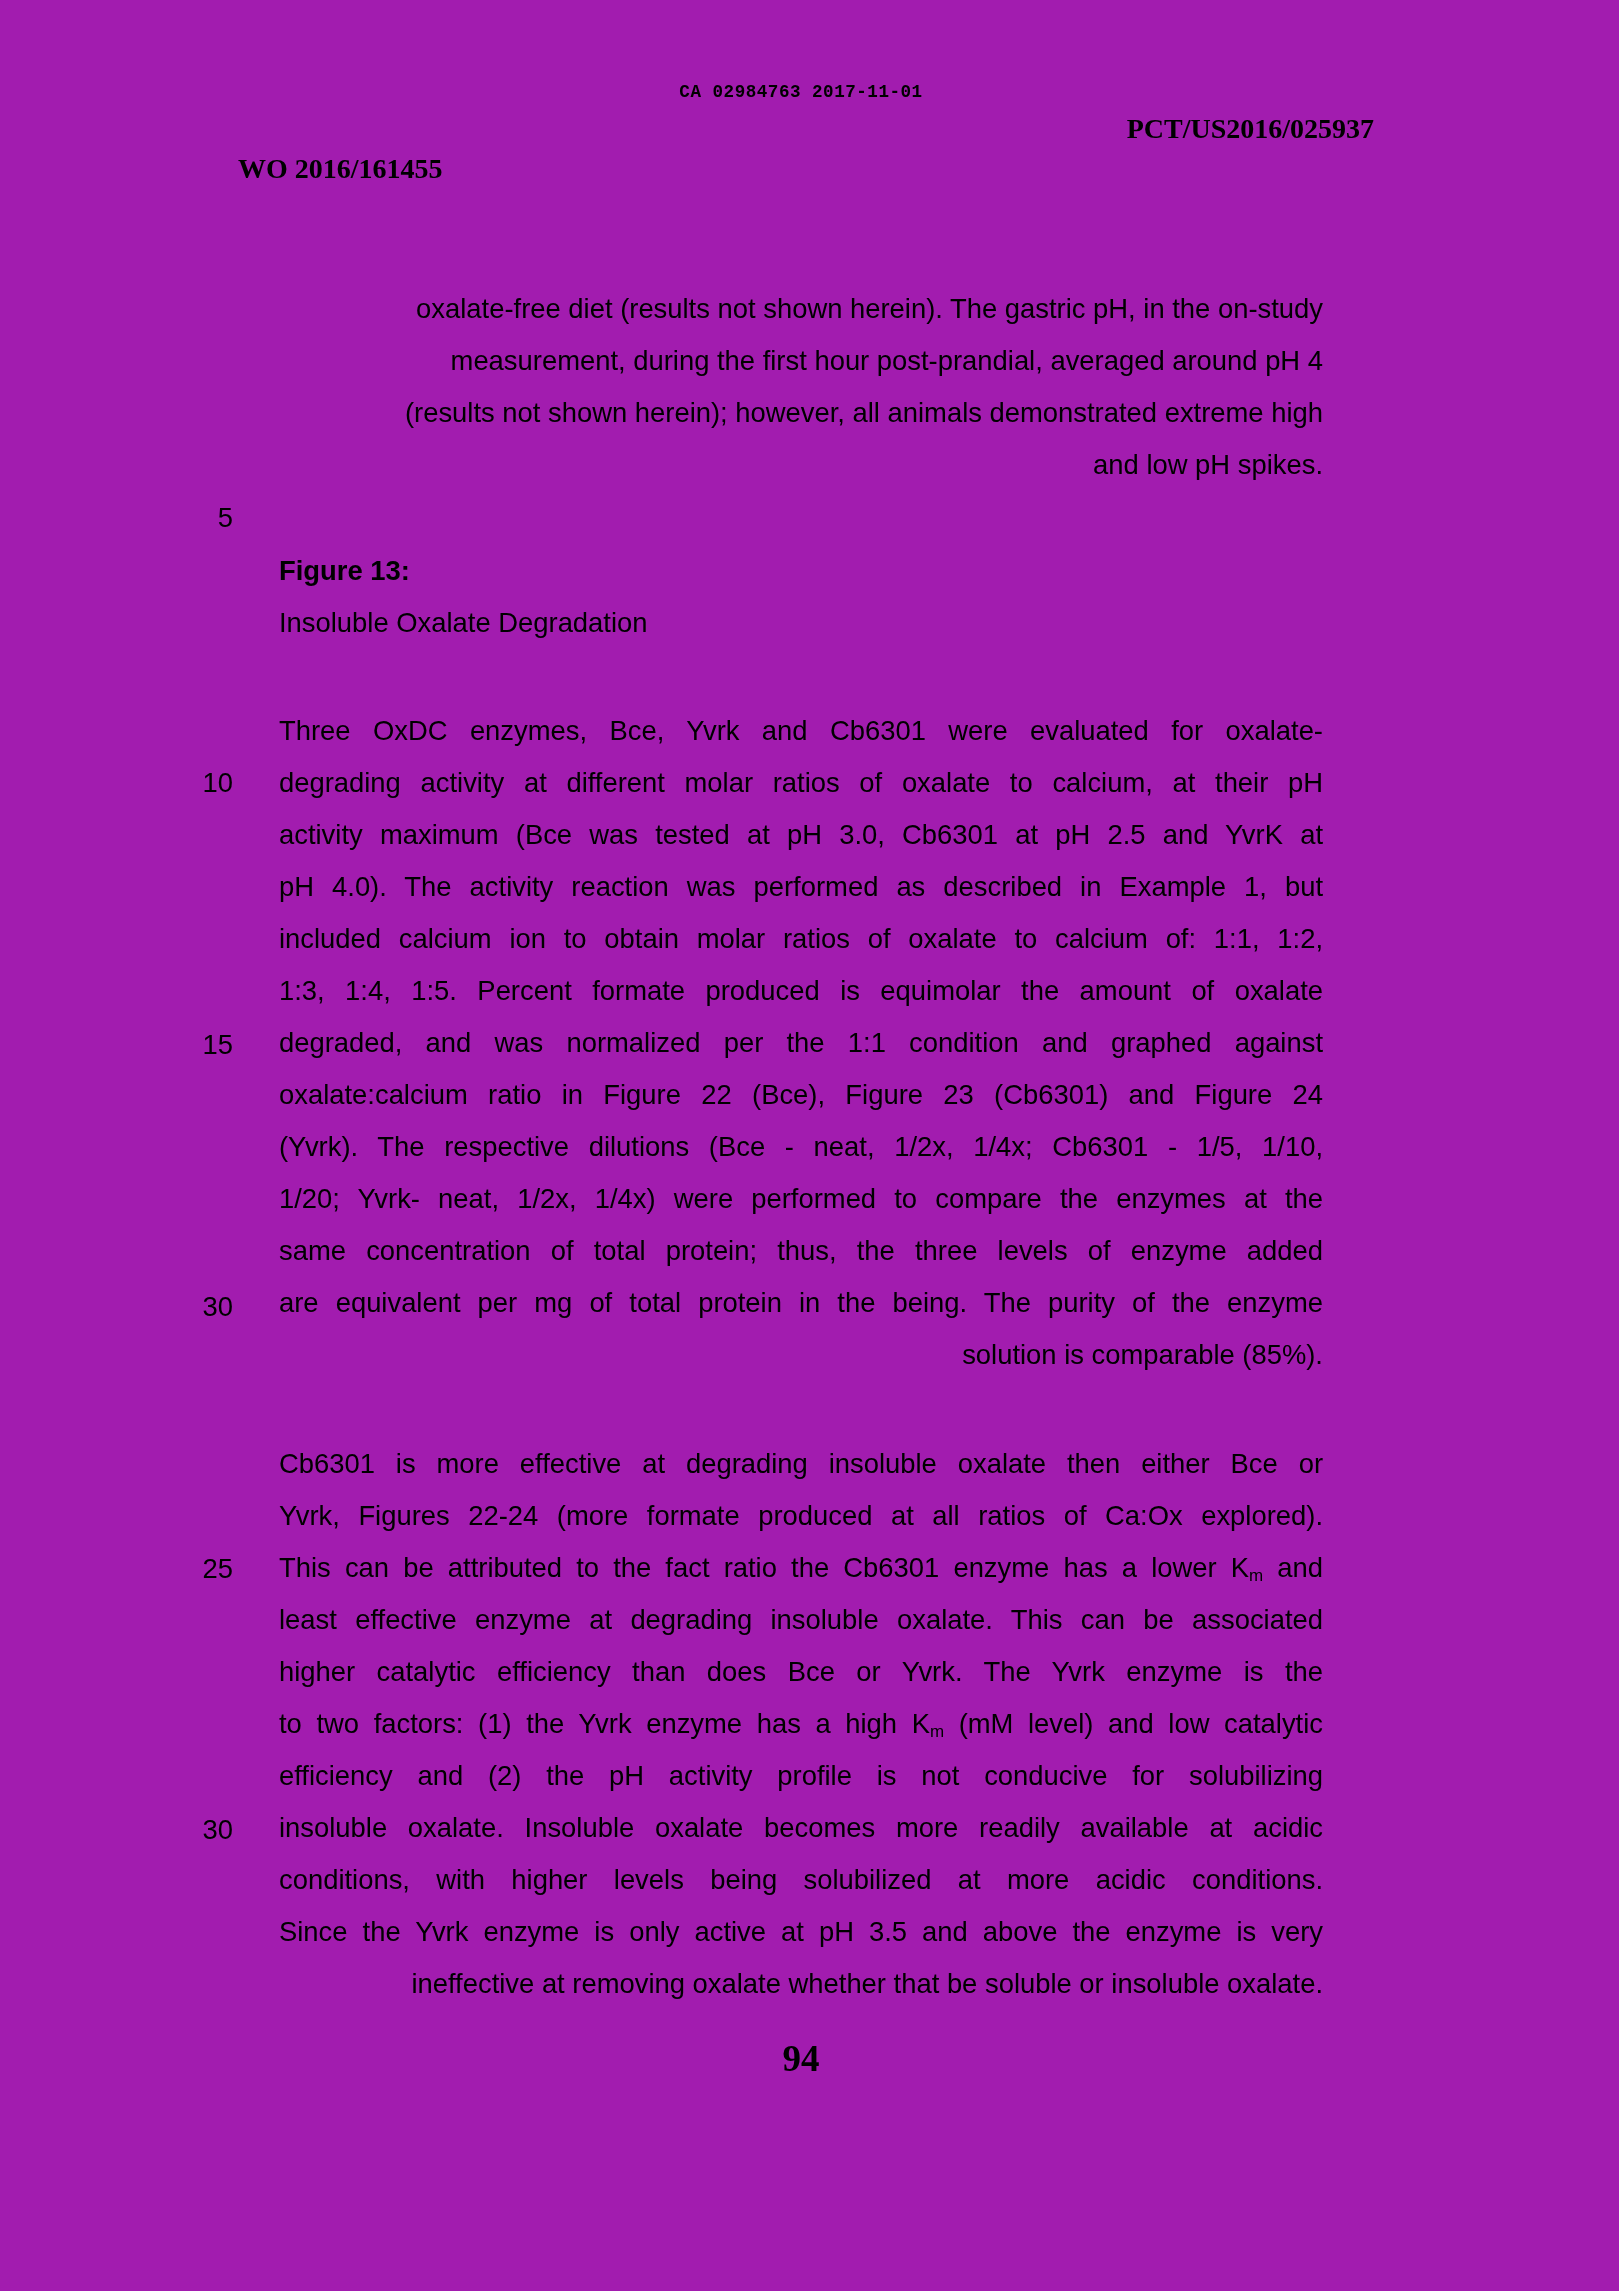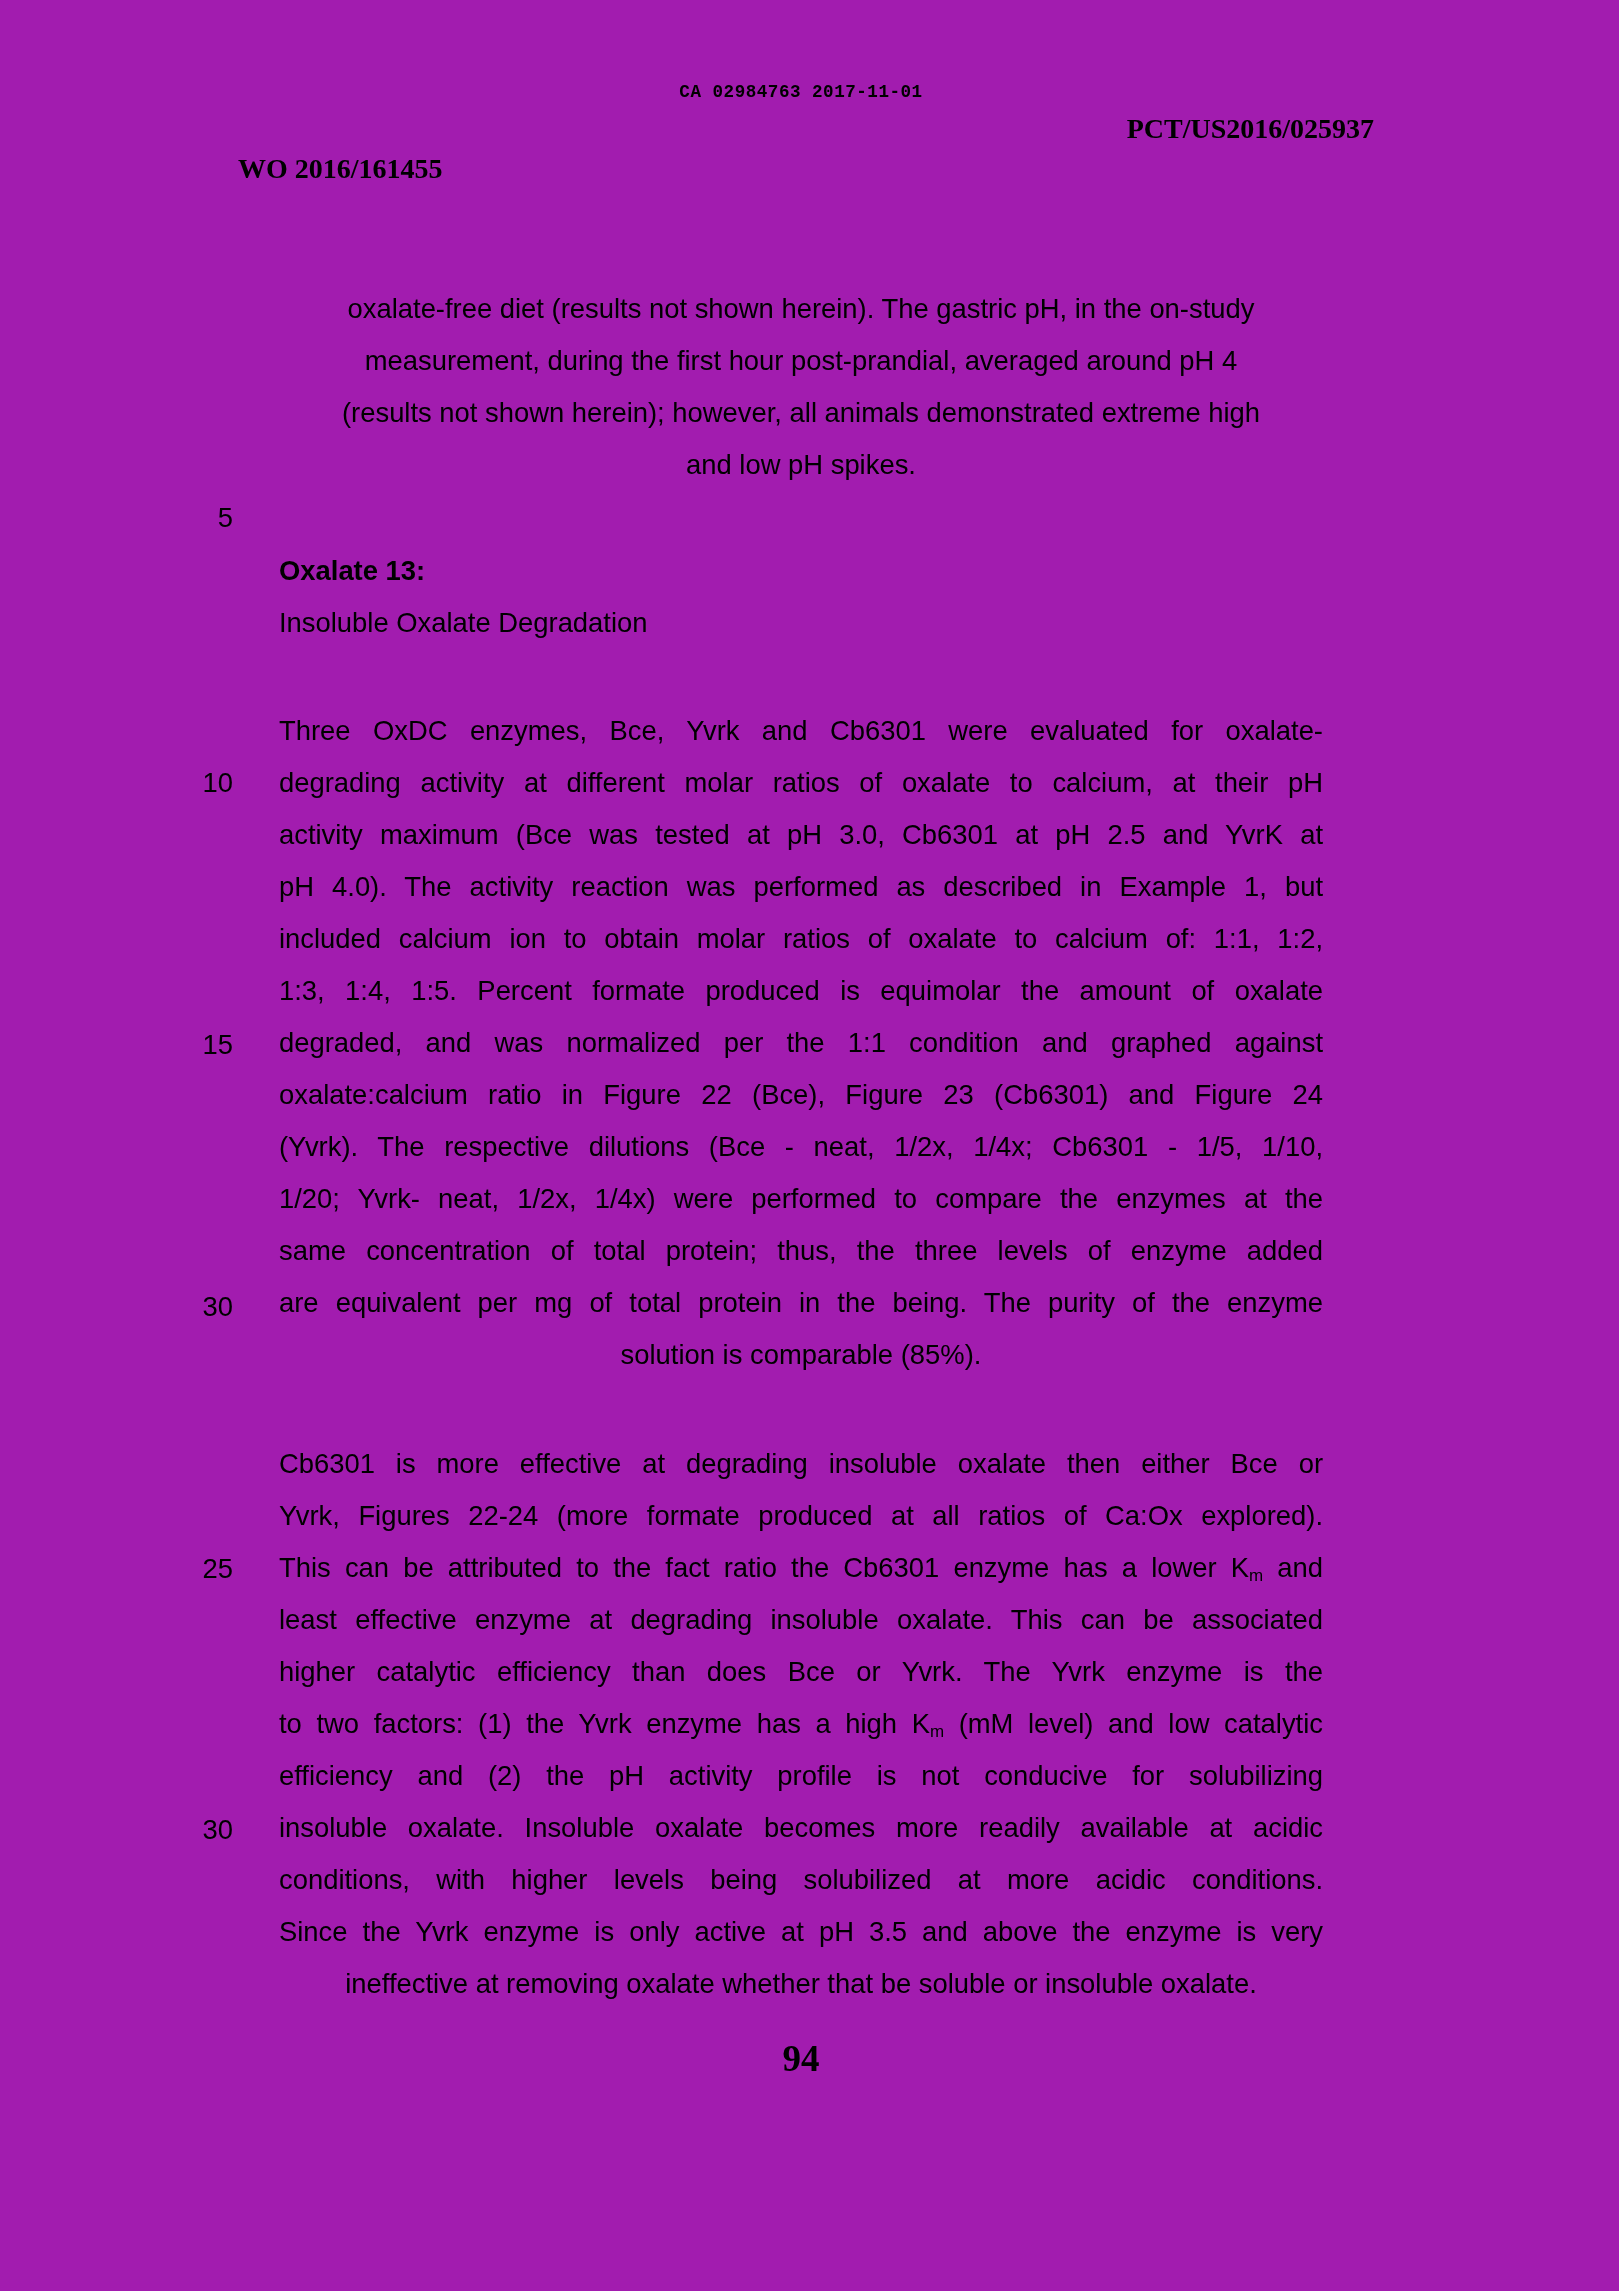--- a/index.html
+++ b/index.html
@@ -46,21 +46,21 @@
   .para {
     position: absolute;
     left: 279px;
     width: 1044px;
     font-size: 27.4px;
   }
   .line {
     height: 52px;
     line-height: 52px;
     overflow: hidden;
-    text-align: center;
+    text-align: right;
   }
   .line.just { text-align: justify; }
   .line.just::after { content: ""; display: inline-block; width: 100%; }
 
   .heading {
     position: absolute;
     left: 279px;
     width: 1044px;
     font-size: 27.4px;
     height: 52px;
@@ -114,21 +114,21 @@
   <div class="lnum" style="top:1543px">25</div>
   <div class="lnum" style="top:1804px">30</div>
 
   <div class="para" style="top:283px">
     <div class="line">oxalate-free diet (results not shown herein). The gastric pH, in the on-study</div>
     <div class="line">measurement, during the first hour post-prandial, averaged around pH 4</div>
     <div class="line">(results not shown herein); however, all animals demonstrated extreme high</div>
     <div class="line">and low pH spikes.</div>
   </div>
 
-  <div class="heading bold" style="top:545px">Oxalate 13:</div>
+  <div class="heading bold" style="top:545px">Figure 13:</div>
   <div class="heading" style="top:597px">Insoluble Oxalate Degradation</div>
 
   <div class="para" style="top:705px">
     <div class="line just">Three OxDC enzymes, Bce, Yvrk and Cb6301 were evaluated for oxalate-</div>
     <div class="line just">degrading activity at different molar ratios of oxalate to calcium, at their pH</div>
     <div class="line just">activity maximum (Bce was tested at pH 3.0, Cb6301 at pH 2.5 and YvrK at</div>
     <div class="line just">pH 4.0).  The activity reaction was performed as described in Example 1, but</div>
     <div class="line just">included calcium ion to obtain molar ratios of oxalate to calcium of: 1:1, 1:2,</div>
     <div class="line just">1:3, 1:4, 1:5.  Percent formate produced is equimolar the amount of oxalate</div>
     <div class="line just">degraded, and was normalized per the 1:1 condition and graphed against</div>

